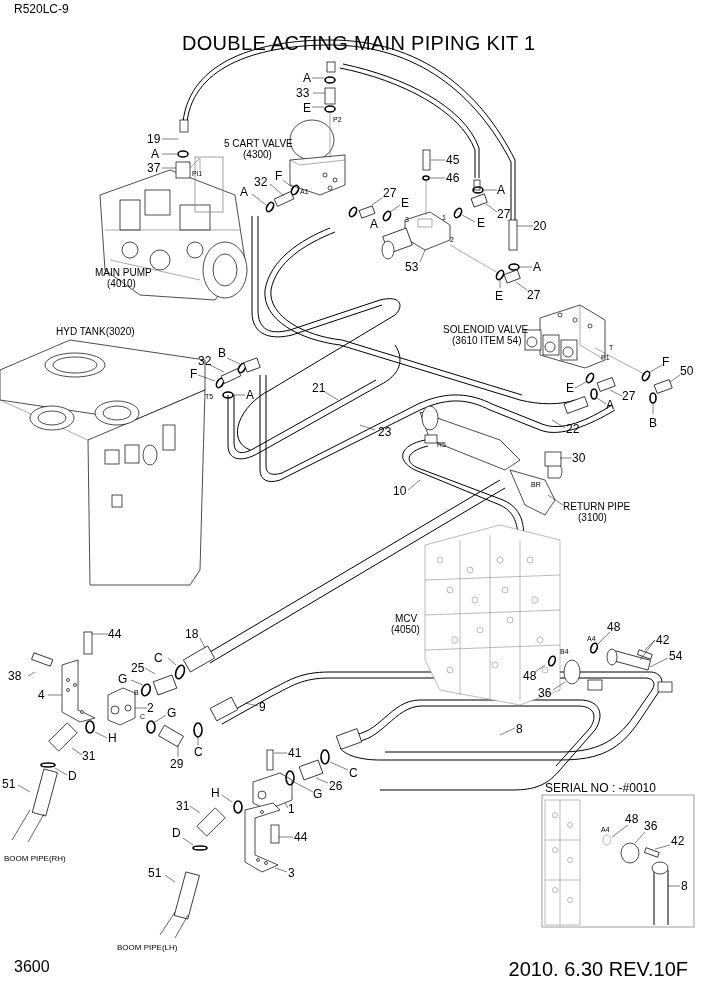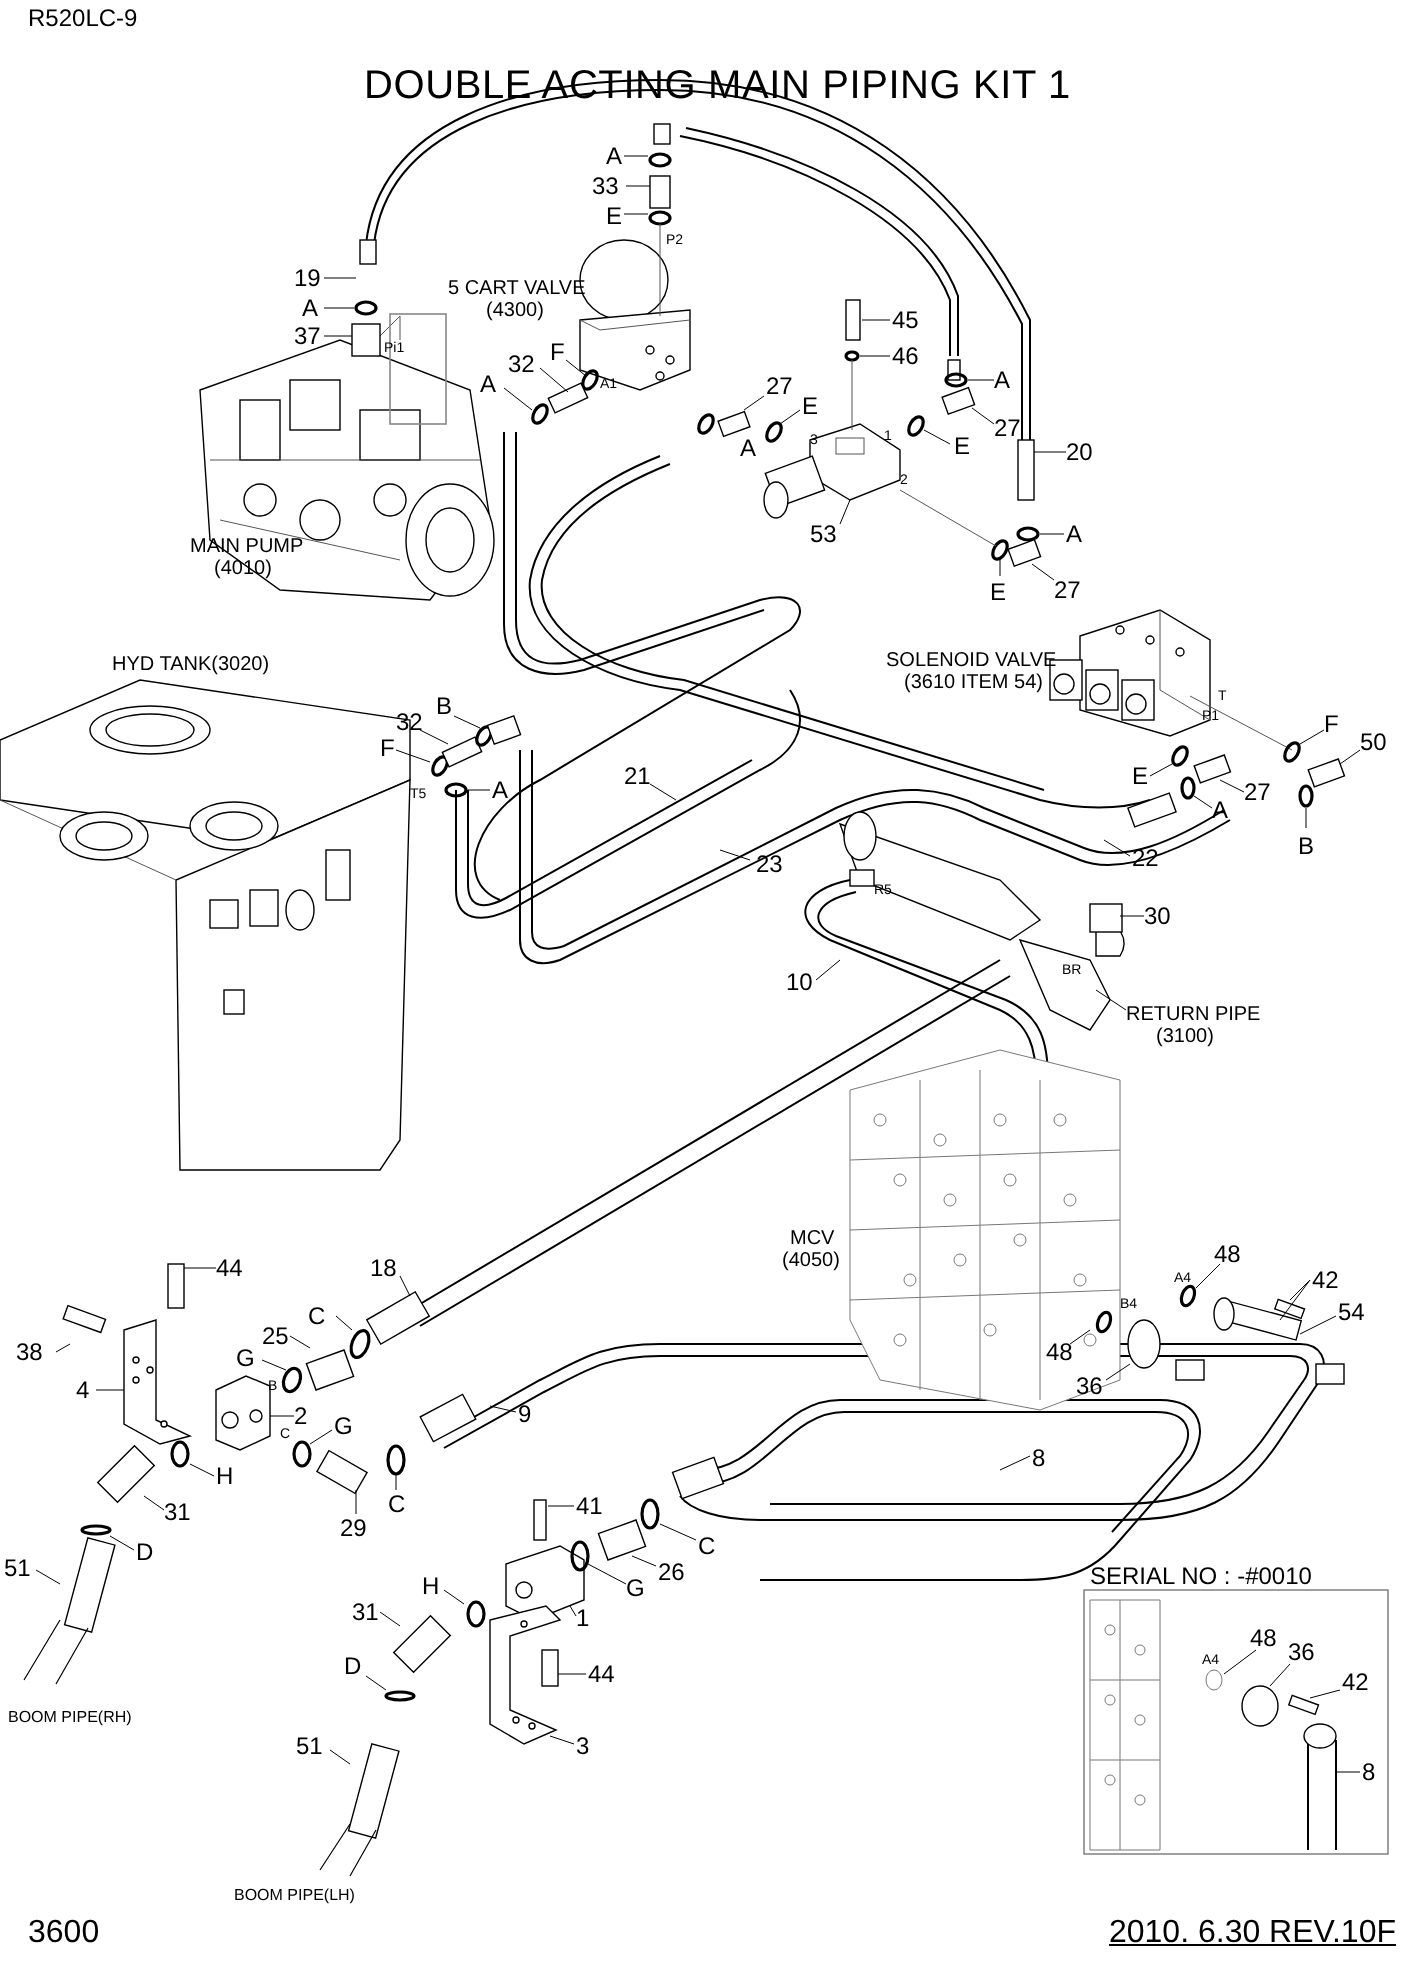--- a/index.html
+++ b/index.html
@@ -1,21 +1,21 @@
 <!DOCTYPE html>
 <html><head>
 <meta charset="utf-8">
 <style>
   html, body { margin:0; padding:0; background:#ffffff; }
   body { width:702px; height:992px; position:relative; overflow:hidden; font-family:"Liberation Sans", sans-serif; color:#000; }
   .hdr { position:absolute; font-family:"Liberation Sans", sans-serif; }
   #model { left:14px; top:2px; font-size:12px; }
   #title { left:182px; top:0px; font-size:20px; letter-spacing:0.3px;margin-top:32px; }
   #pageno { left:14px; top:958px; font-size:16px;text-align:center; }
-  #rev { right:4px; top:958px; font-size:16px;text-decoration:underline; }
+  #rev { right:14px; top:958px; font-size:20px; }
   svg#diagram { position:absolute; left:0; top:0; }
   svg text { font-family:"Liberation Sans", sans-serif; fill:#000; }
   .part { font-size:12px; }
   .lbl { font-size:10px; }
   .small { font-size:8px; }
   .port { font-size:7px; }
   .line { stroke:#000; stroke-width:0.6; fill:none; }
   .leader { stroke:#000; stroke-width:0.5; fill:none; }
   .thin { stroke:#555; stroke-width:0.5; fill:none; }
   .hose { stroke:#000; stroke-width:1; fill:none; }

